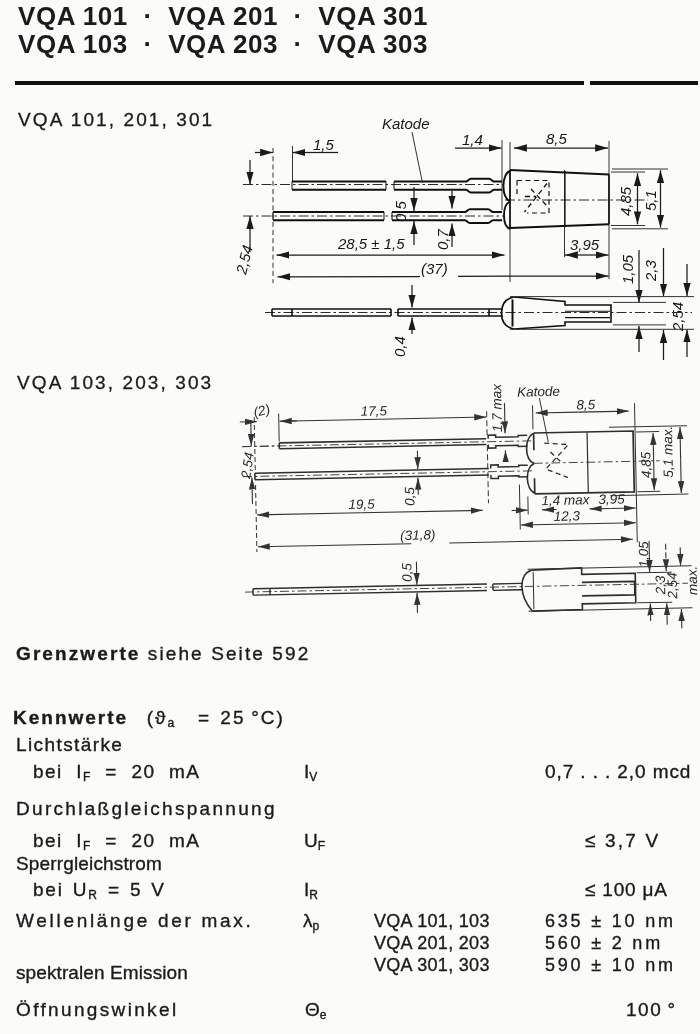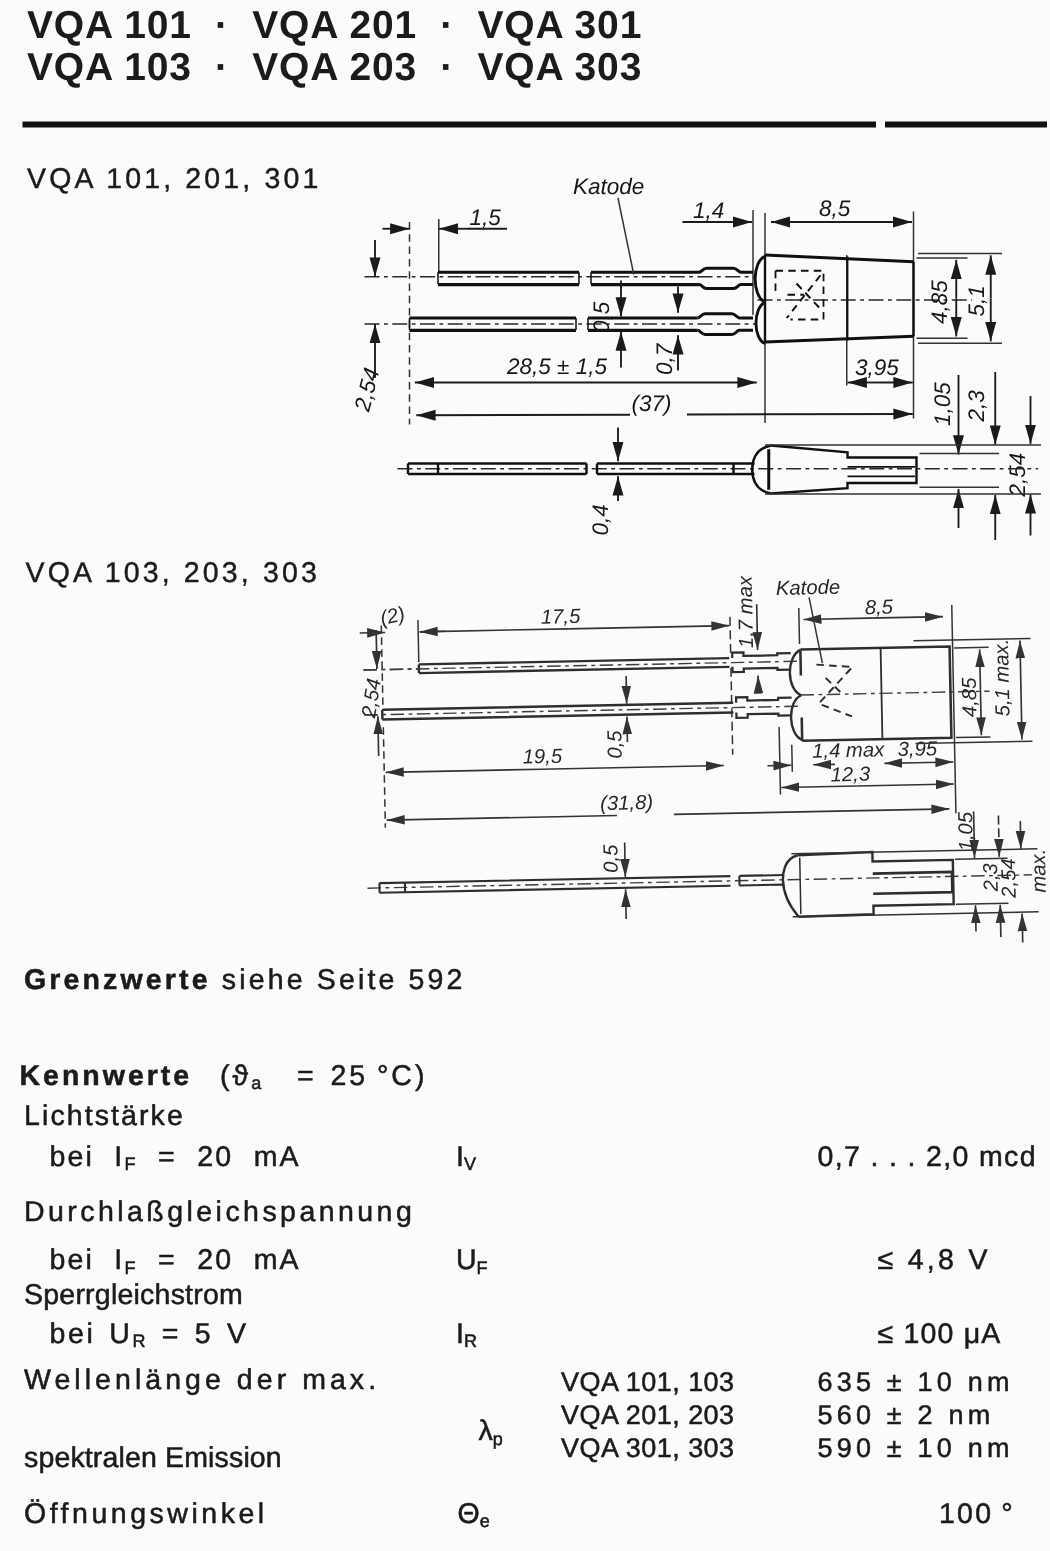--- a/index.html
+++ b/index.html
@@ -27,27 +27,27 @@
 
   <div class="abs t18" style="left:13px;top:708px;letter-spacing:2.0px;word-spacing:2px;"><b>Kennwerte</b> &nbsp;(ϑ<sub>a</sub>  = 25 °C)</div>
 
   <div class="abs t17" style="left:16px;top:735px;letter-spacing:1.4px;">Lichtstärke</div>
   <div class="abs t17" style="left:33px;top:762px;letter-spacing:1.4px;word-spacing:7px;">bei I<sub>F</sub> = 20 mA</div>
   <div class="abs t17" style="left:304px;top:762px;">I<sub>V</sub></div>
   <div class="abs t17" style="left:545px;top:762px;letter-spacing:0.9px;">0,7 . . . 2,0 mcd</div>
   <div class="abs t17" style="left:16px;top:799px;letter-spacing:2.3px;">Durchlaßgleichspannung</div>
   <div class="abs t17" style="left:33px;top:831px;letter-spacing:1.4px;word-spacing:7px;">bei I<sub>F</sub> = 20 mA</div>
   <div class="abs t17" style="left:304px;top:831px;text-align:center;">U<sub>F</sub></div>
-  <div class="abs t17" style="left:585px;top:831px;letter-spacing:2.2px;">≤ 4,8 V</div>
+  <div class="abs t17" style="left:585px;top:831px;letter-spacing:2.2px;">≤ 3,7 V</div>
   <div class="abs t17" style="left:16px;top:854px;letter-spacing:0.15px;">Sperrgleichstrom</div>
   <div class="abs t17" style="left:33px;top:880px;letter-spacing:1.8px;word-spacing:2px;">bei U<sub>R</sub> = 5 V</div>
   <div class="abs t17" style="left:304px;top:880px;">I<sub>R</sub></div>
   <div class="abs t17" style="left:585px;top:880px;letter-spacing:0.8px;">≤ 100 μA</div>
   <div class="abs t17" style="left:16px;top:911px;letter-spacing:2.7px;">Wellenlänge der max.</div>
-  <div class="abs t17" style="left:303px;top:945px;margin-left:16px;">λ<sub>p</sub></div>
+  <div class="abs t17" style="left:303px;top:911px;">λ<sub>p</sub></div>
   <div class="abs t18a" style="left:374px;top:911.5px;letter-spacing:0.3px;">VQA 101, 103</div>
   <div class="abs t18a" style="left:545px;top:911.5px;letter-spacing:2.8px;">635 ± 10 nm</div>
   <div class="abs t17" style="left:16px;top:963px;letter-spacing:0.1px;">spektralen Emission</div>
   <div class="abs t18a" style="left:374px;top:933.5px;letter-spacing:0.3px;">VQA 201, 203</div>
   <div class="abs t18a" style="left:545px;top:933.5px;letter-spacing:2.8px;">560 ± 2 nm</div>
   <div class="abs t18a" style="left:374px;top:955.5px;letter-spacing:0.3px;">VQA 301, 303</div>
   <div class="abs t18a" style="left:545px;top:955.5px;letter-spacing:2.8px;">590 ± 10 nm</div>
   <div class="abs t17" style="left:16px;top:999.5px;letter-spacing:2.35px;">Öffnungswinkel</div>
   <div class="abs t17" style="left:305px;top:999.5px;">Θ<sub>e</sub></div>
   <div class="abs t17" style="left:610px;top:999.5px;letter-spacing:1.5px;margin-left:16px;">100 °</div>

